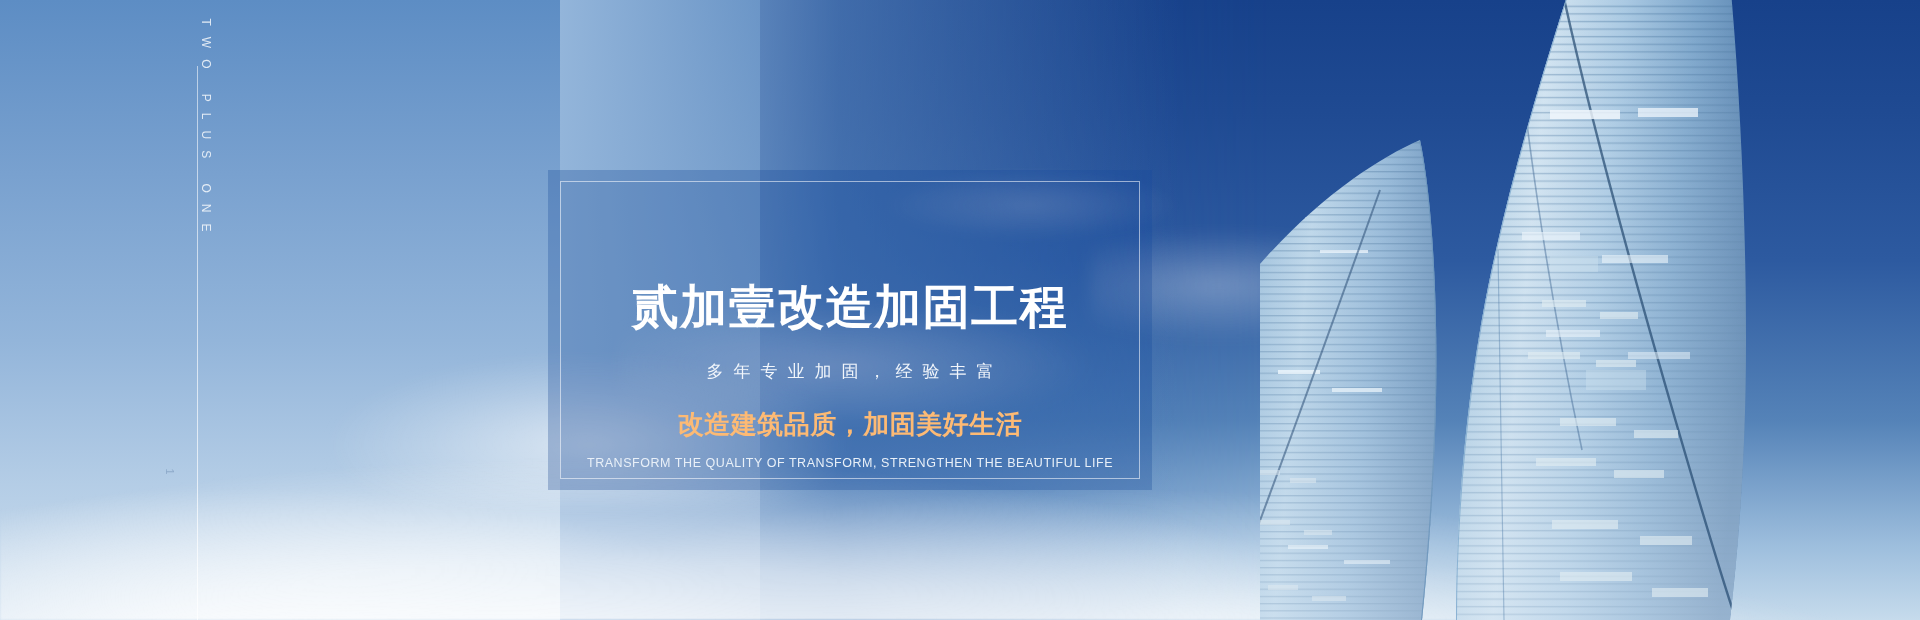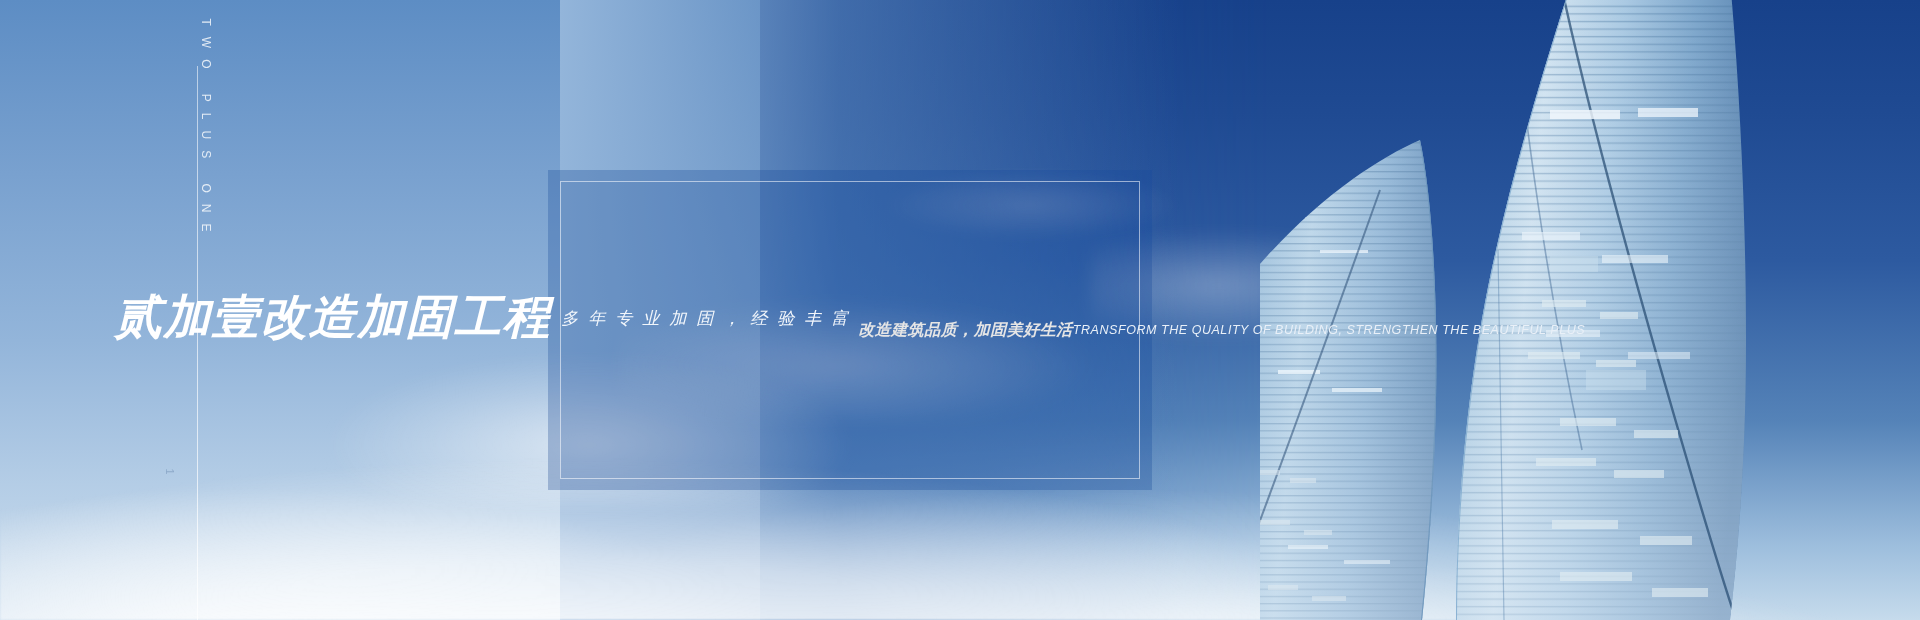--- a/index.html
+++ b/index.html
@@ -112,24 +112,23 @@
     backdrop-filter:saturate(112%);
   }
   .panel-inner-border {
     position:absolute;
     left:12px; top:11px; right:12px; bottom:11px;
     border:1px solid rgba(255,255,255,0.55);
     pointer-events:none;
   }
   .panel-content {
     position:absolute; left:0; right:0; top:0; bottom:0;
-    display:flex; flex-direction:row;
-    align-items:center; justify-content:center;
+    display:flex; flex-direction:column;
+    align-items:center; justify-content:flex-end;
     padding:20px 22px;
-    font-style:italic;
   }
 
   .headline {
     color:#ffffff;
     font-size:47px;
     font-weight:bold;
     letter-spacing:1.5px;
     line-height:1.1;
     white-space:nowrap;
     margin-bottom:27px;
@@ -137,25 +136,26 @@
   .subline {
     color:#f2f6fb;
     font-size:17px;
     font-weight:400;
     letter-spacing:10px;
     white-space:nowrap;
     text-indent:10px;
     margin-bottom:24px;
   }
   .tagline {
-    color:#e5e5e5;
-    font-size:16px;
+    color:#fdba74;
+    font-size:26px;
     font-weight:bold;
     letter-spacing:0.5px;
     white-space:nowrap;
+    margin-bottom:14px;
   }
   .enline {
     color:#e9f0f8;
     font-size:12.5px;
     font-weight:400;
     letter-spacing:0.55px;
     white-space:nowrap;
   }
 </style>
 </head>
@@ -291,17 +291,17 @@
     <div class="brand-text">TWO PLUS ONE</div>
     <div class="brand-mark">1</div>
   </div>
 
   <div class="panel">
     <div class="panel-inner-border"></div>
     <div class="panel-content">
       <div class="headline">贰加壹改造加固工程</div>
       <div class="subline">多年专业加固，经验丰富</div>
       <div class="tagline">改造建筑品质，加固美好生活</div>
-      <div class="enline">TRANSFORM THE QUALITY OF BUILDING, STRENGTHEN THE BEAUTIFUL PLUS</div>
+      <div class="enline">TRANSFORM THE QUALITY OF TRANSFORM, STRENGTHEN THE BEAUTIFUL LIFE</div>
     </div>
   </div>
 
 </div>
 
 </body></html>

